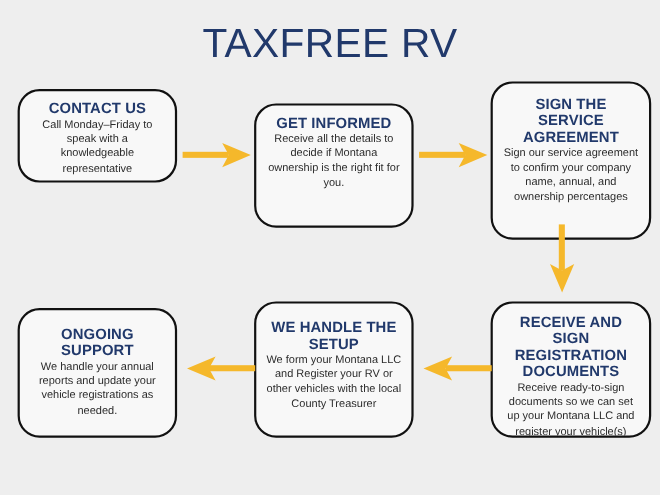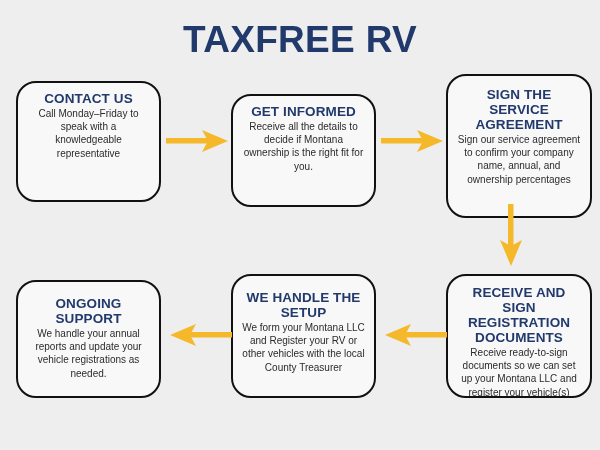--- a/index.html
+++ b/index.html
@@ -23,21 +23,21 @@
 
   
   .page-title {
     position: absolute;
     left: 0;
     top: 17px;
     width: 600px;
     text-align: center;
     font-size: 37px;
     line-height: 46px;
-    font-weight: bold;
+    font-weight: normal;
     letter-spacing: 0.3px;
     color: #21396b;
     white-space: nowrap;
   }
 
   
   .step-box {
     position: absolute;
     box-sizing: border-box;
     background: #f8f8f8;
@@ -62,21 +62,21 @@
   }
   .step-body {
     font-size: 10px;
     line-height: 13.2px;
     color: #2b2b2b;
     margin: 0;
     font-weight: normal;
   }
 
   
-  #box-contact-us     { left: 16px;  top: 81px;  width: 145px; height: 121px; align-items: center; }
+  #box-contact-us     { left: 16px;  top: 81px;  width: 145px; height: 85px; align-items: center; }
   #box-get-informed   { left: 231px; top: 94px;  width: 145px; height: 113px; }
   #box-sign-agreement { left: 446px; top: 74px;  width: 146px; height: 144px; padding-top: 11px; }
 
   
   #box-ongoing-support { left: 16px;  top: 280px; width: 145px; height: 118px; padding-top: 14px; }
   #box-we-handle-setup { left: 231px; top: 274px; width: 145px; height: 124px; padding-top: 14px; }
   #box-receive-sign    { left: 446px; top: 274px; width: 146px; height: 124px; padding-top: 9px; align-items: flex-end; }
 
   
   .arrow {

